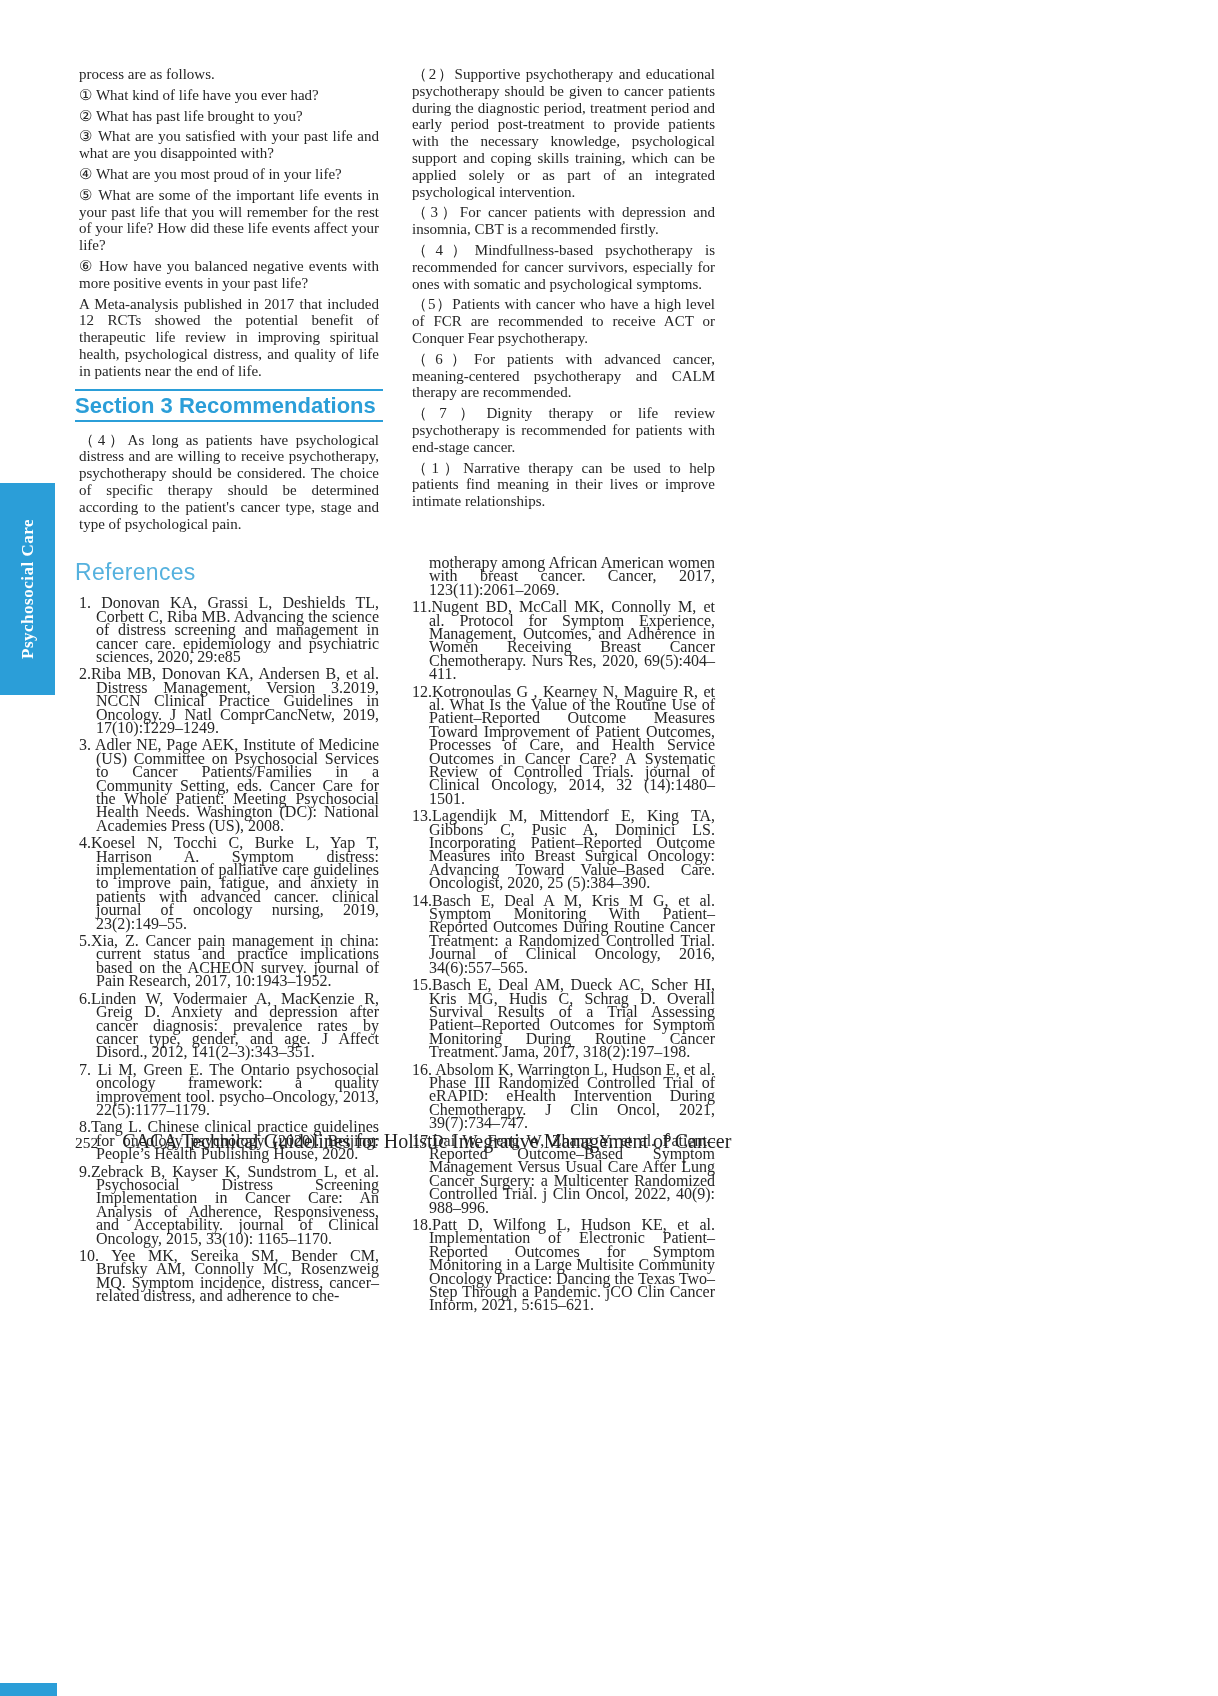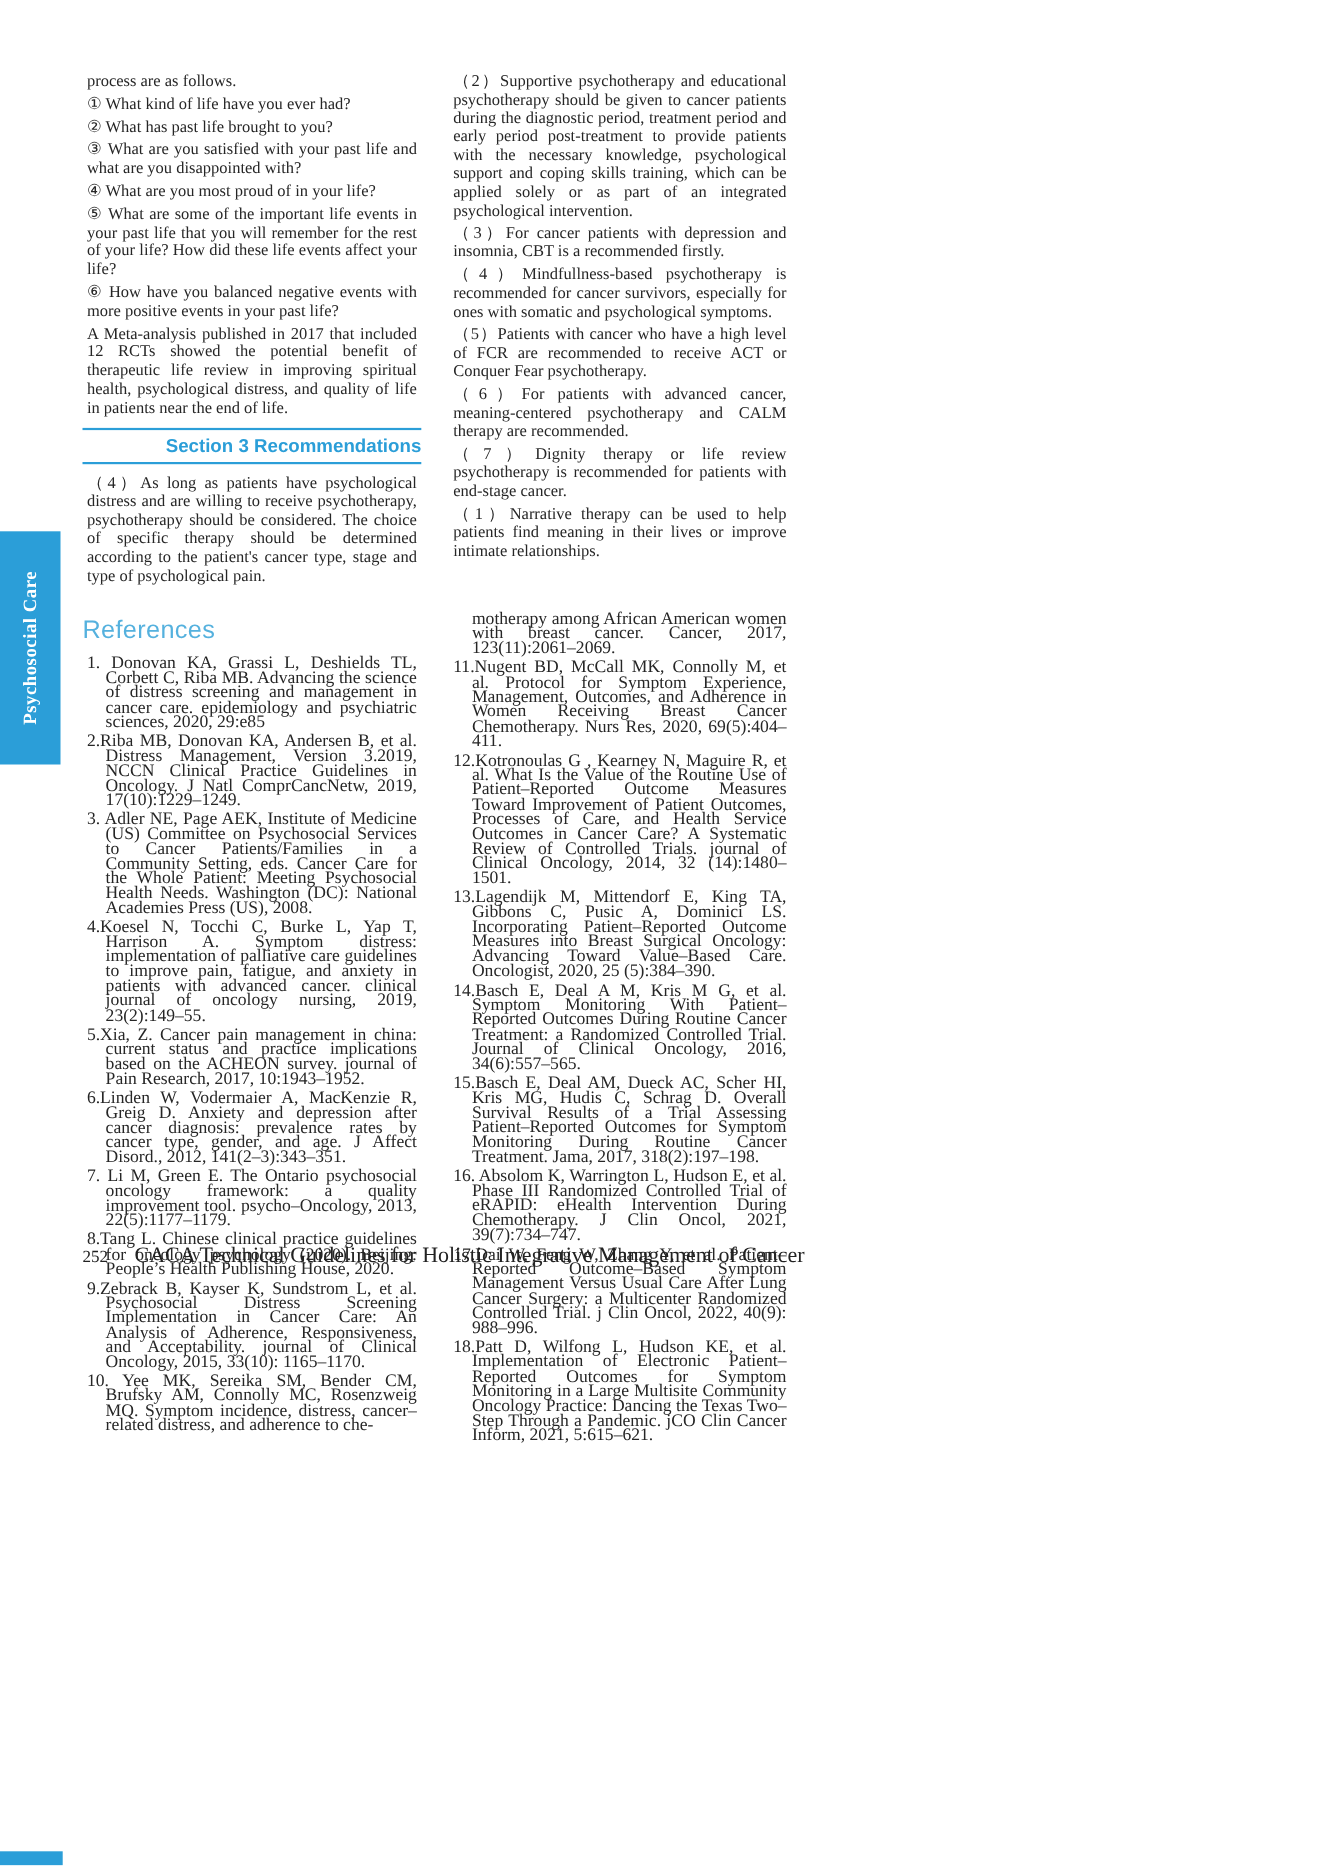--- a/index.html
+++ b/index.html
@@ -53,24 +53,24 @@
   }
   .col-left{left:75px; width:308px;}
   .col-right{left:408px; width:311px;}
   .col p{margin:4px;}
 
   .section-heading{
     border-top:2px solid var(--accent);
     border-bottom:2px solid var(--accent);
     margin:9px 0 10px 0;
     padding:5px 0 4px 0;
-    text-align:right;
+    text-align:left;
     font-family:"Liberation Sans", sans-serif;
     font-weight:bold;
-    font-size:17px;
+    font-size:22px;
     color:var(--accent);
     line-height:20px;
   }
 
   .refs-heading{
     font-family:"Liberation Sans", sans-serif;
     font-weight:normal;
     color:var(--refs-blue);
     font-size:23px;
     line-height:26px;

